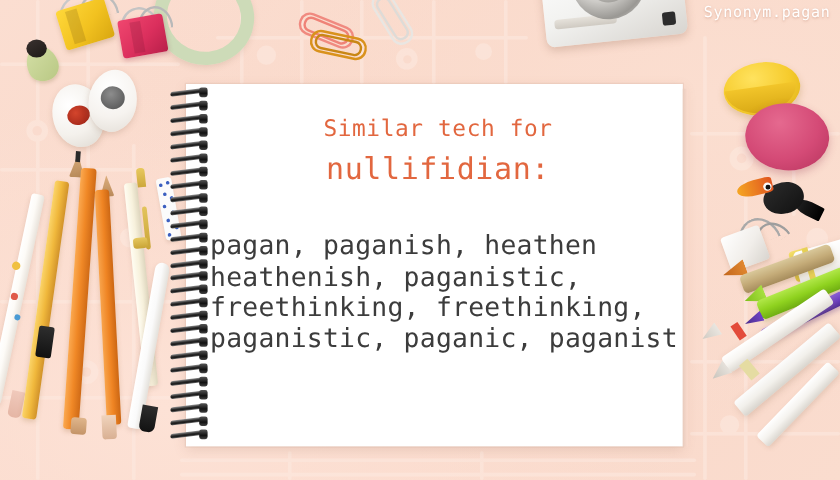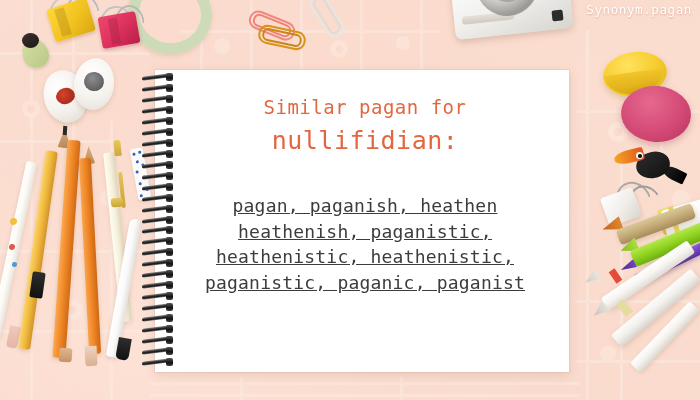--- a/index.html
+++ b/index.html
@@ -38,22 +38,22 @@
     background:linear-gradient(to bottom,#8e8e8e 0%,#2b2b2b 45%,#1a1a1a 70%,#6f6f6f 100%);
     transform:skewY(-7deg);}
   .coil b{position:absolute;left:24px;top:-1px;width:7px;height:8px;border-radius:2px;
     background:linear-gradient(to bottom,#555 0%,#111 60%,#444 100%);}
 
   
   #title{position:absolute;left:180px;top:96px;width:370px;text-align:center;
     color:#e2673f;font-size:19px;line-height:22px;letter-spacing:.5px;}
   #word{position:absolute;left:180px;top:126px;width:370px;text-align:center;
     color:#e2673f;font-size:25px;line-height:30px;letter-spacing:.5px;}
-  #synlist{position:absolute;left:175px;top:193px;width:380px;text-align:center;
-    color:#3c3c3c;font-size:18px;line-height:25.5px;letter-spacing:.2px;text-decoration:underline;}
+  #synlist{position:absolute;left:175px;top:193px;width:380px;
+    color:#3c3c3c;font-size:22px;line-height:25.5px;letter-spacing:.2px;}
   #synlist div{white-space:pre;}
 
   
   #logo{position:absolute;right:8px;top:2px;color:#ffffff;font-size:12.5px;
     letter-spacing:.6px;text-shadow:0 1px 2px rgba(190,130,105,.55);}
 
   
   .obj{position:absolute;}
 
   
@@ -522,23 +522,23 @@
       <div class="coil" style="top: 274.074px;">
         <i></i>
         <b></b>
       </div>
       <div class="coil" style="top: 285.037px;">
         <i></i>
         <b></b>
       </div>
     </div>
 
-  <div id="title">Similar pagan for</div>
+  <div id="title">Similar tech for</div>
   <div id="word">nullifidian:</div>
 
   <div id="synlist">
     <div>pagan, paganish, heathen</div>
     <div>heathenish, paganistic,</div>
-    <div>heathenistic, heathenistic,</div>
+    <div>freethinking, freethinking,</div>
     <div>paganistic, paganic, paganist</div>
   </div>
 
 </div>
 
 </body></html>

